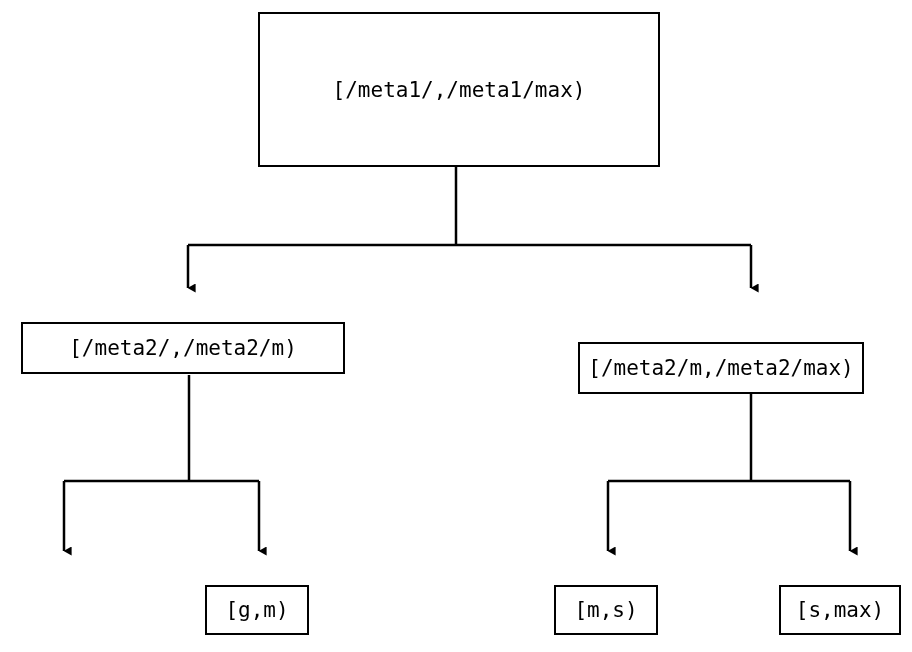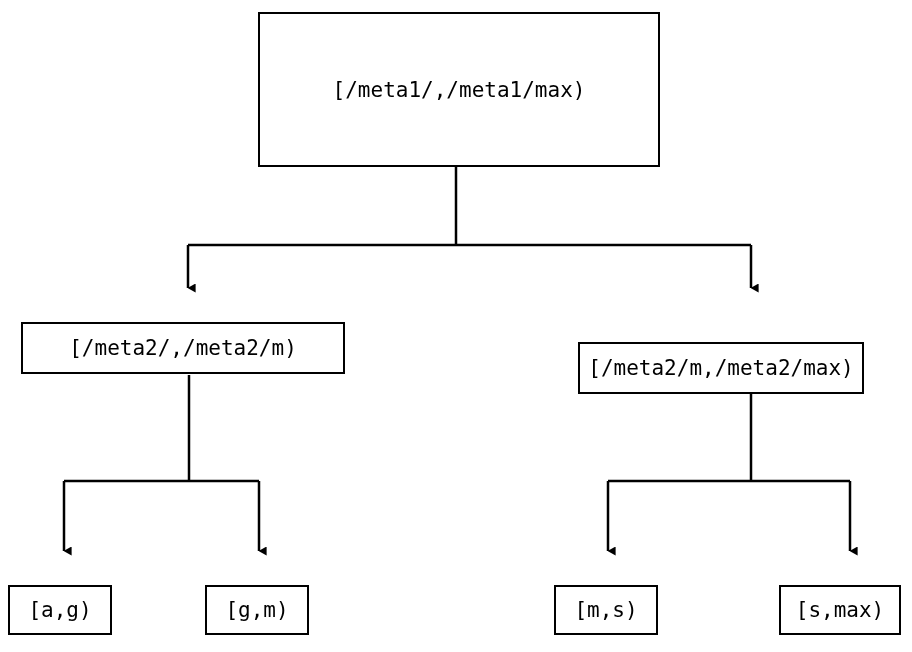--- a/index.html
+++ b/index.html
@@ -82,23 +82,20 @@
   </div>
 
   <div class="node-box" style="left:21px; top:322px; width:324px; height:52px;">
     <span class="node-label node-mid">[/meta2/,/meta2/m)</span>
   </div>
 
   <div class="node-box" style="left:578px; top:322px; width:286px; height:52px;margin-top:20px;">
     <span class="node-label node-mid">[/meta2/m,/meta2/max)</span>
   </div>
 
-  <div class="node-box" style="left:8px; top:585px; width:104px; height:50px;">
-    <span class="node-label node-leaf">[a,g)</span>
-  </div>
 
   <div class="node-box" style="left:554px; top:585px; width:104px; height:50px;">
     <span class="node-label node-leaf">[m,s)</span>
   </div>
 
   <div class="node-box" style="left:205px; top:585px; width:104px; height:50px;">
     <span class="node-label node-leaf">[g,m)</span>
   </div>
 
   <div class="node-box" style="left:779px; top:585px; width:122px; height:50px;text-align:right;">

